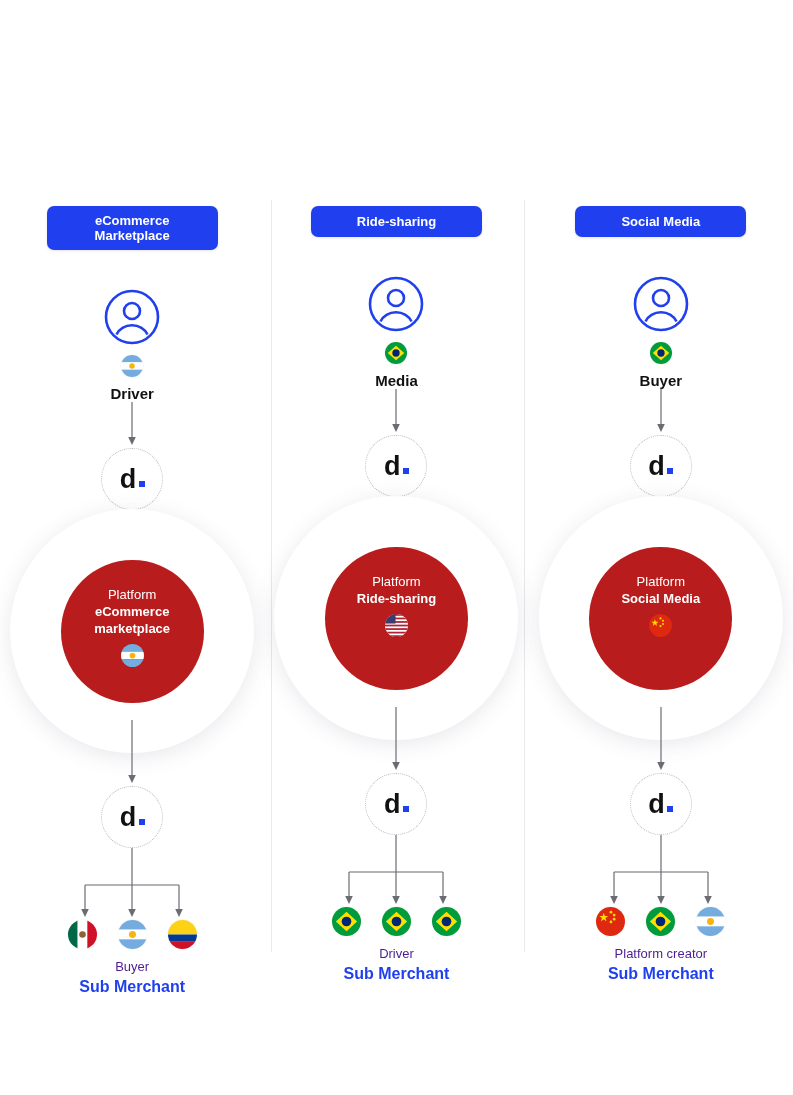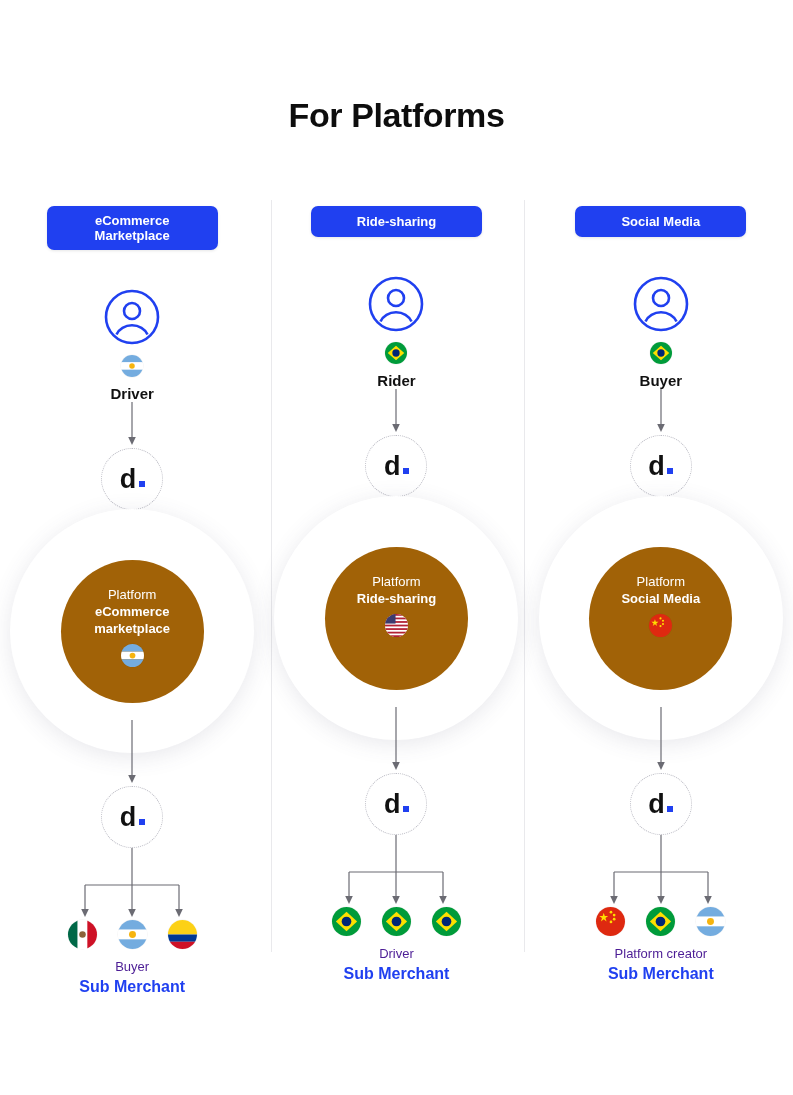--- a/index.html
+++ b/index.html
@@ -109,21 +109,21 @@
     transform: translate(-50%,-50%);
     width: 244px; height: 244px;
     border-radius: 50%;
     background: #ffffff;
     box-shadow: 0 4px 22px rgba(80,80,110,0.13);
   }
   .platform {
     position: relative;
     width: 143px; height: 143px;
     border-radius: 50%;
-    background: #a16207;
+    background: #b91c1c;
     color: #fff;
     display: flex; flex-direction: column; align-items: center;
     justify-content: flex-start;
     padding-top: 26px;
   }
   .platform .p-top { font-size: 13px; font-weight: 400; line-height: 17px; }
   .platform .p-name {
     font-size: 13px; font-weight: 700; line-height: 17px; text-align: center;
     max-width: 120px;
   }
@@ -138,21 +138,20 @@
   .flags-row .flag { width: 29px; height: 29px; }
 
   .sub-role { margin-top: 10px; font-size: 13px; color: #4c1d95; font-weight: 400; }
   .sub-merchant { margin-top: 4px; font-size: 16px; font-weight: 700; color: #2040f0; }
 </style>
 </head>
 <body>
 
 <div class="page">
 
-  <div class="title">For Platforms</div>
 
   <div class="divider d1"></div>
   <div class="divider d2"></div>
 
   <div class="cols">
 
     <div class="col">
       <div class="badge tall">eCommerce
 Marketplace</div>
 
@@ -276,21 +275,21 @@
       </div>
 
       <div class="flag actor-flag">
         <svg viewBox="0 0 24 24">
             <rect width="24" height="24" fill="#009b3a"></rect>
             <polygon points="12,4 21,12 12,20 3,12" fill="#fedf00"></polygon>
             <circle cx="12" cy="12" r="4" fill="#002776"></circle>
           </svg>
       </div>
 
-      <div class="actor-label">Rider</div>
+      <div class="actor-label">Media</div>
 
       <div class="conn">
         <svg width="20" height="46">
             <line x1="10" y1="0" x2="10" y2="36" stroke="#6b6b73" stroke-width="1.2"></line>
             <path d="M10 43 L6.2 35 L13.8 35 Z" fill="#6b6b73"></path>
           </svg>
       </div>
 
       <div class="dnode">
         <span class="dletter">d</span>

